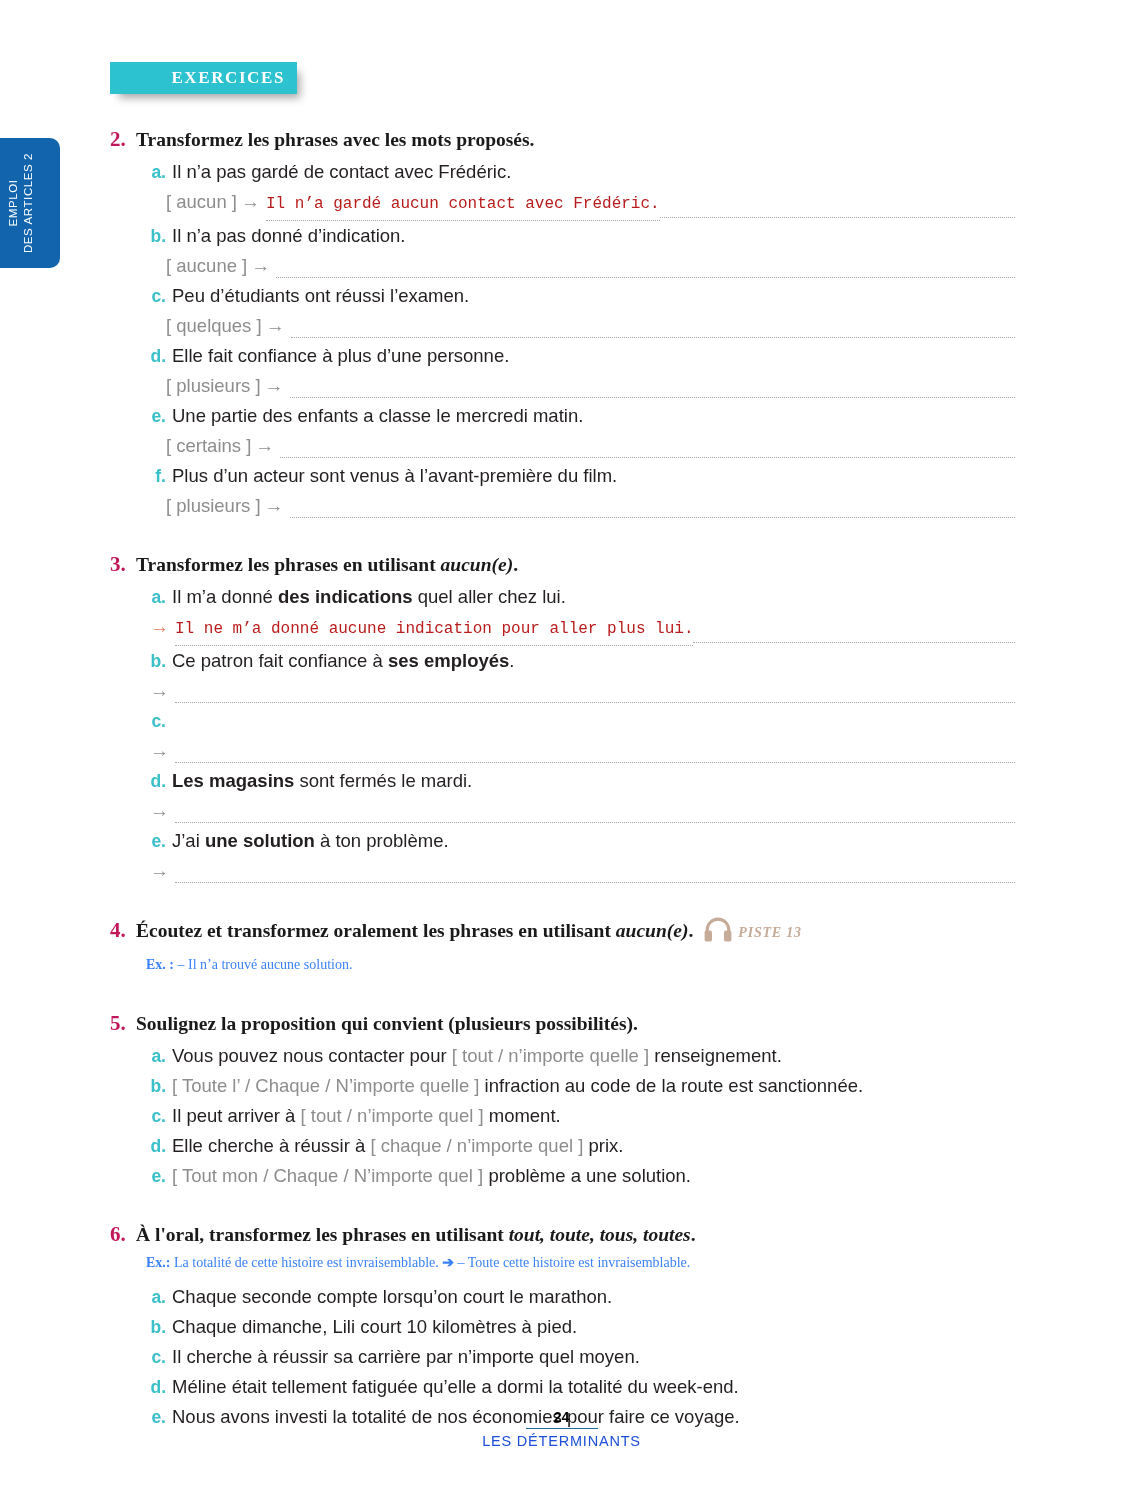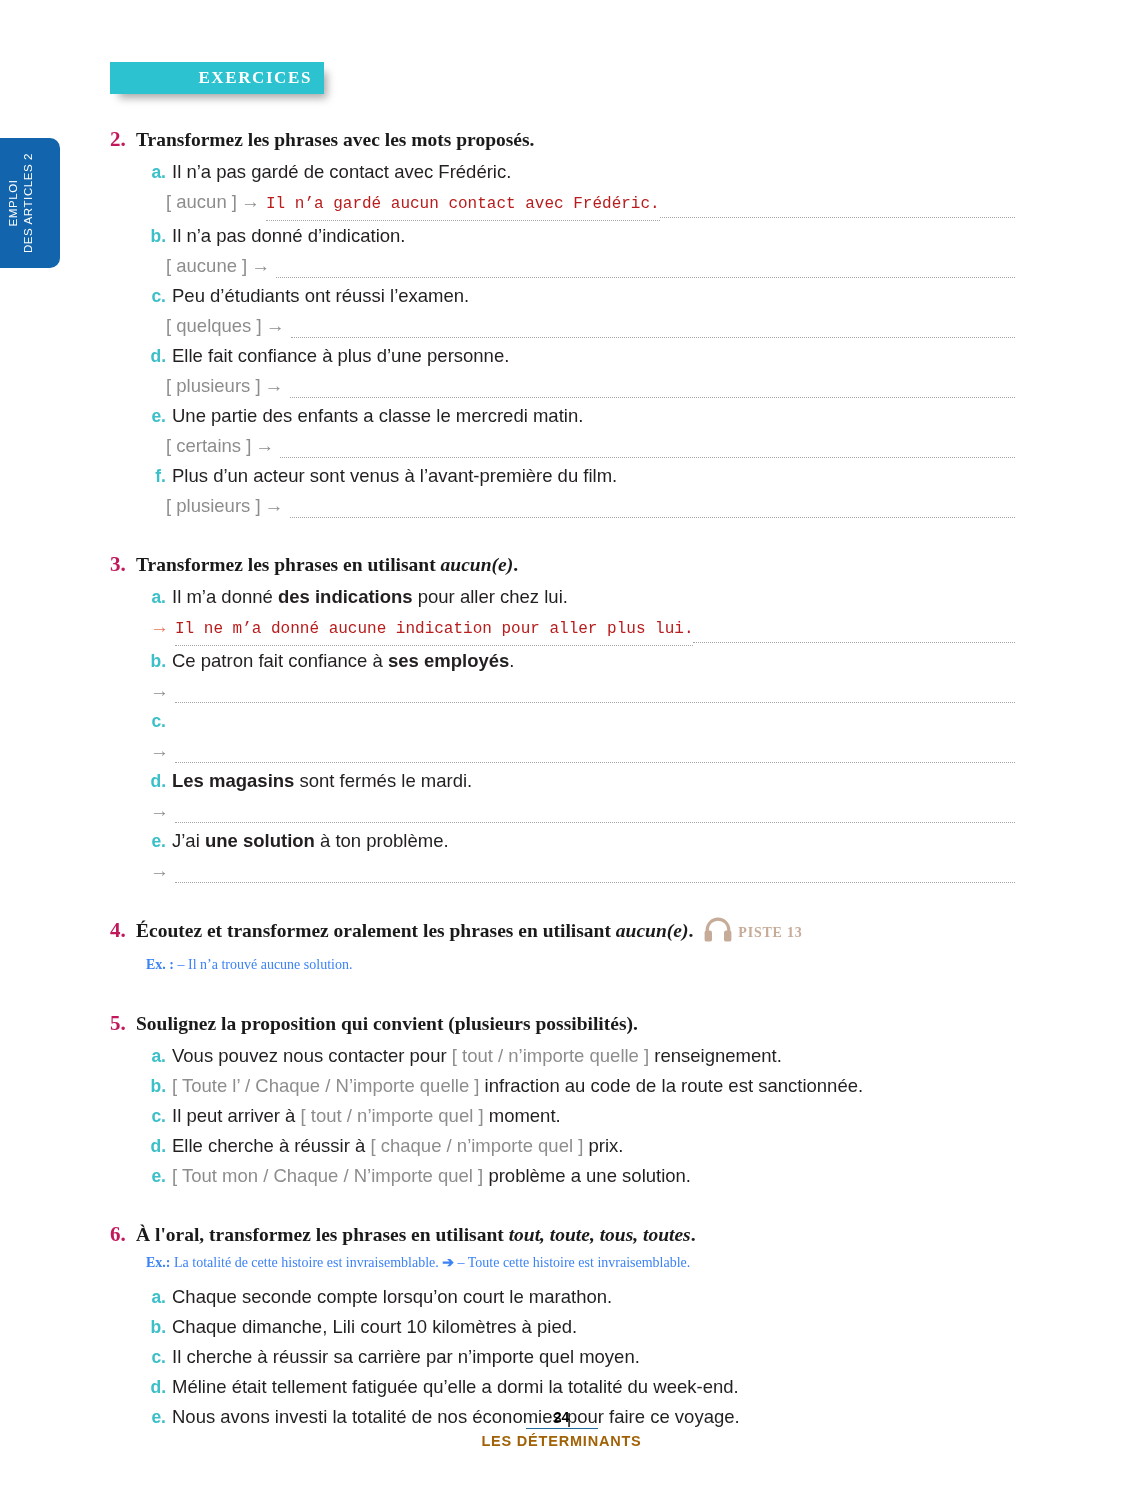--- a/index.html
+++ b/index.html
@@ -59,21 +59,21 @@
   
   .banner-wrap {
     position: relative;
     margin-top: 62px;
     height: 34px;
   }
   .banner {
     position: absolute;
     left: 0;
     top: 0;
-    width: 214px;
+    width: 187px;
     height: 32px;
     background: #2cc2cf;
     box-shadow: 6px 7px 9px -3px rgba(0,0,0,0.34);
   }
   .banner-label {
     position: absolute;
     right: 12px;
     top: 50%;
     transform: translateY(-50%);
     color: #ffffff;
@@ -164,20 +164,21 @@
     border-bottom: 1.5px dotted #a6a6a6;
     padding-bottom: 1px;
   }
 
   
   .audio {
     display: inline-flex;
     align-items: center;
     margin-left: 10px;
     vertical-align: middle;
+    font-style: italic;
   }
   .piste {
     font-family: "Liberation Serif", serif;
     font-weight: bold;
     font-size: 14px;
     color: #c6ab98;
     letter-spacing: 0.8px;
     margin-left: 5px;
   }
 
@@ -205,22 +206,22 @@
     font-size: 14px;
     line-height: 18px;
   }
   .folio-rule {
     width: 72px;
     height: 0;
     border-top: 1.2px solid #1f6a9c;
     margin: 2px auto 4px auto;
   }
   .footer-title {
-    color: #a16207;
-    font-weight: bold;
+    color: #1d4ed8;
+    font-weight: normal;
     font-size: 14.5px;
     letter-spacing: 0.8px;
   }
 </style>
 </head>
 <body>
 
 <div class="page">
 
   <div class="side-tab">
@@ -311,21 +312,21 @@
 
     <div class="exercise">
       <div class="ex-head">
         <span class="ex-num">3.</span>
         <span class="ex-title"><span>Transformez les phrases en utilisant </span><i>aucun(e)</i><span>.</span></span>
       </div>
       <div class="items">
 
         <div class="item-line">
           <span class="item-letter indent-a">a.</span>
-          <span class="item-text"><span>Il m’a donné </span><b>des indications</b><span> pour aller chez lui.</span></span>
+          <span class="item-text"><span>Il m’a donné </span><b>des indications</b><span> quel aller chez lui.</span></span>
         </div>
         <div class="cue-row flush">
           <span class="arrow coral">→</span>
           <span class="answer">Il ne m’a donné aucune indication pour aller plus lui.</span>
           <span class="blank"></span>
         </div>
 
         <div class="item-line">
           <span class="item-letter indent-a">b.</span>
           <span class="item-text"><span>Ce patron fait confiance à </span><b>ses employés</b><span>.</span></span>

